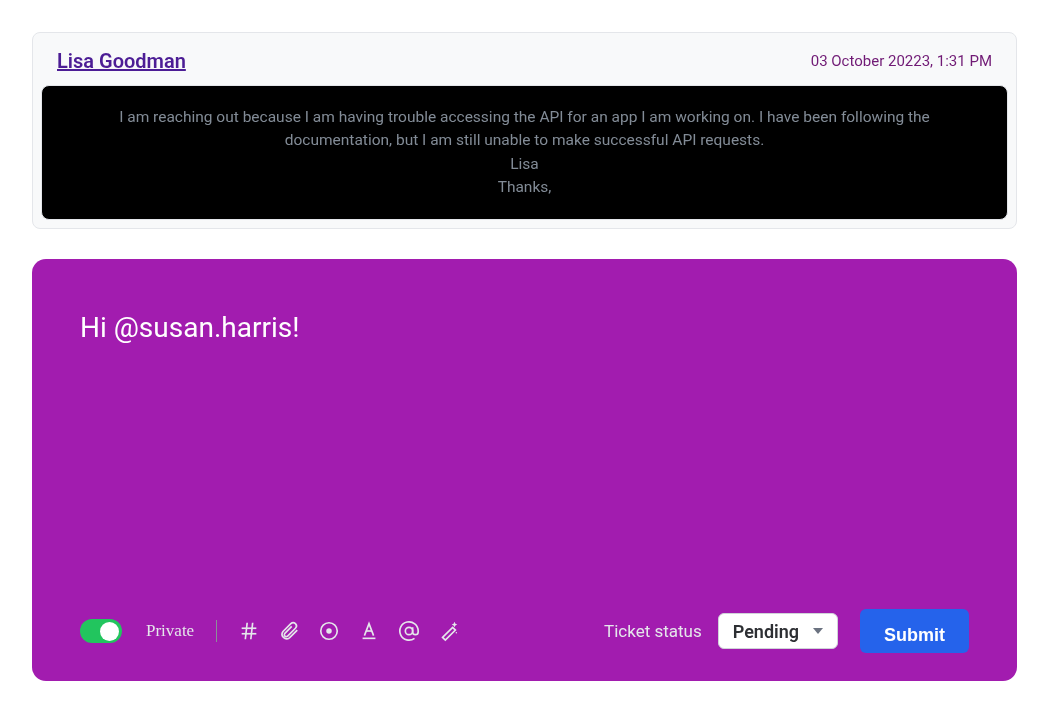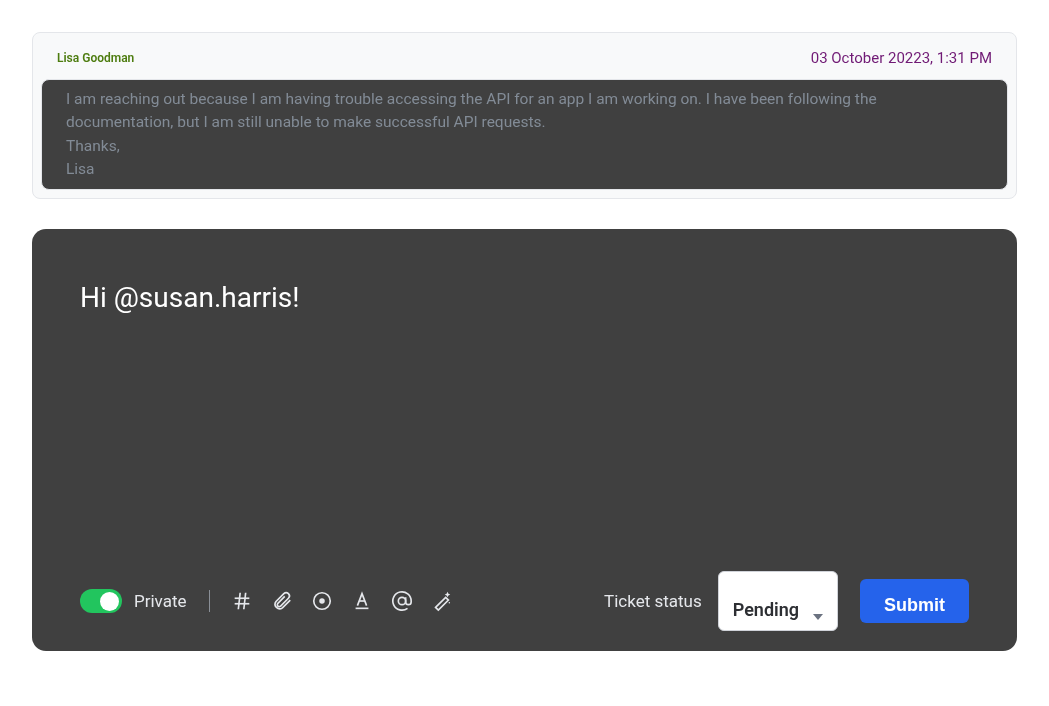--- a/index.html
+++ b/index.html
@@ -25,41 +25,43 @@
     margin-bottom: 30px;
     overflow: hidden;
   }
   .msg-header {
     display: flex;
     justify-content: space-between;
     align-items: center;
     padding: 16px 24px 12px 24px;
   }
   .sender-name {
-    color: #4d7c0f;
+    color: #4c1d95;
     font-weight: 600;
-    font-size: 12px;
+    font-size: 20px;
+    text-decoration: underline;
   }
   .msg-date {
     color: #701a75;
     font-size: 15px;
   }
   .msg-body-wrap {
-    background: #404040;
+    background: #000000;
     border: 1px solid #e4e6ea;
     border-top: 1px solid #e4e6ea;
     border-radius: 8px;
     margin: 0 8px 8px 8px;
-    padding: 8px 24px;
+    padding: 20px 24px;
     color: #828b96;
     font-size: 15.5px;
     line-height: 1.5;
+    text-align: center;
   }
   .compose {
-    background: #404040;
+    background: #a21caf;
     border-radius: 14px;
     padding: 48px 48px 28px 48px;
     color: #ffffff;
     height: 422px;
     display: flex;
     flex-direction: column;
   }
   .compose-text {
     color: #ffffff;
     font-size: 28px;
@@ -88,22 +90,23 @@
     width: 19px;
     height: 19px;
     background: #ffffff;
     border-radius: 50%;
     top: 2.5px;
     right: 3px;
   }
   .private-label {
     color: #e5e7eb;
     font-size: 17px;
-    margin-left: 4px;
+    margin-left: 16px;
     margin-right: 6px;
+    font-family: Liberation Serif, serif;
   }
   .divider-vert {
     width: 1px;
     height: 22px;
     background: #8a8f97;
     margin: 0 8px;
   }
   .icon-btn {
     width: 32px;
     height: 32px;
@@ -120,25 +123,25 @@
     color: #e5e7eb;
     font-size: 17px;
     margin-right: 8px;
   }
   .status-select {
     background: #ffffff;
     border: 1px solid #d0d3d9;
     border-radius: 6px;
     padding: 10px 14px;
     display: flex;
-    align-items: flex-end;
+    align-items: center;
     gap: 14px;
     cursor: pointer;
     margin-right: 14px;
-    height: 60px;
+    height: 36px;
   }
   .status-value {
     color: #2d2f33;
     font-size: 18px;
     font-weight: 600;
   }
   .caret-down {
     width: 0; height: 0;
     border-left: 5px solid transparent;
     border-right: 5px solid transparent;
@@ -161,22 +164,22 @@
 
 <div class="container">
 
   <div class="incoming-message">
     <div class="msg-header">
       <div class="sender-name">Lisa Goodman</div>
       <div class="msg-date">03 October 20223, 1:31 PM</div>
     </div>
     <div class="msg-body-wrap">
       <div>I am reaching out because I am having trouble accessing the API for an app I am working on. I have been following the documentation, but I am still unable to make successful API requests.</div>
+      <div>Lisa</div>
       <div>Thanks,</div>
-      <div>Lisa</div>
     </div>
   </div>
 
   <div class="compose">
     <div class="compose-text">
       <span class="greet">Hi @susan.harris!</span>
     </div>
 
     <div class="compose-footer">
       <div class="toggle">

